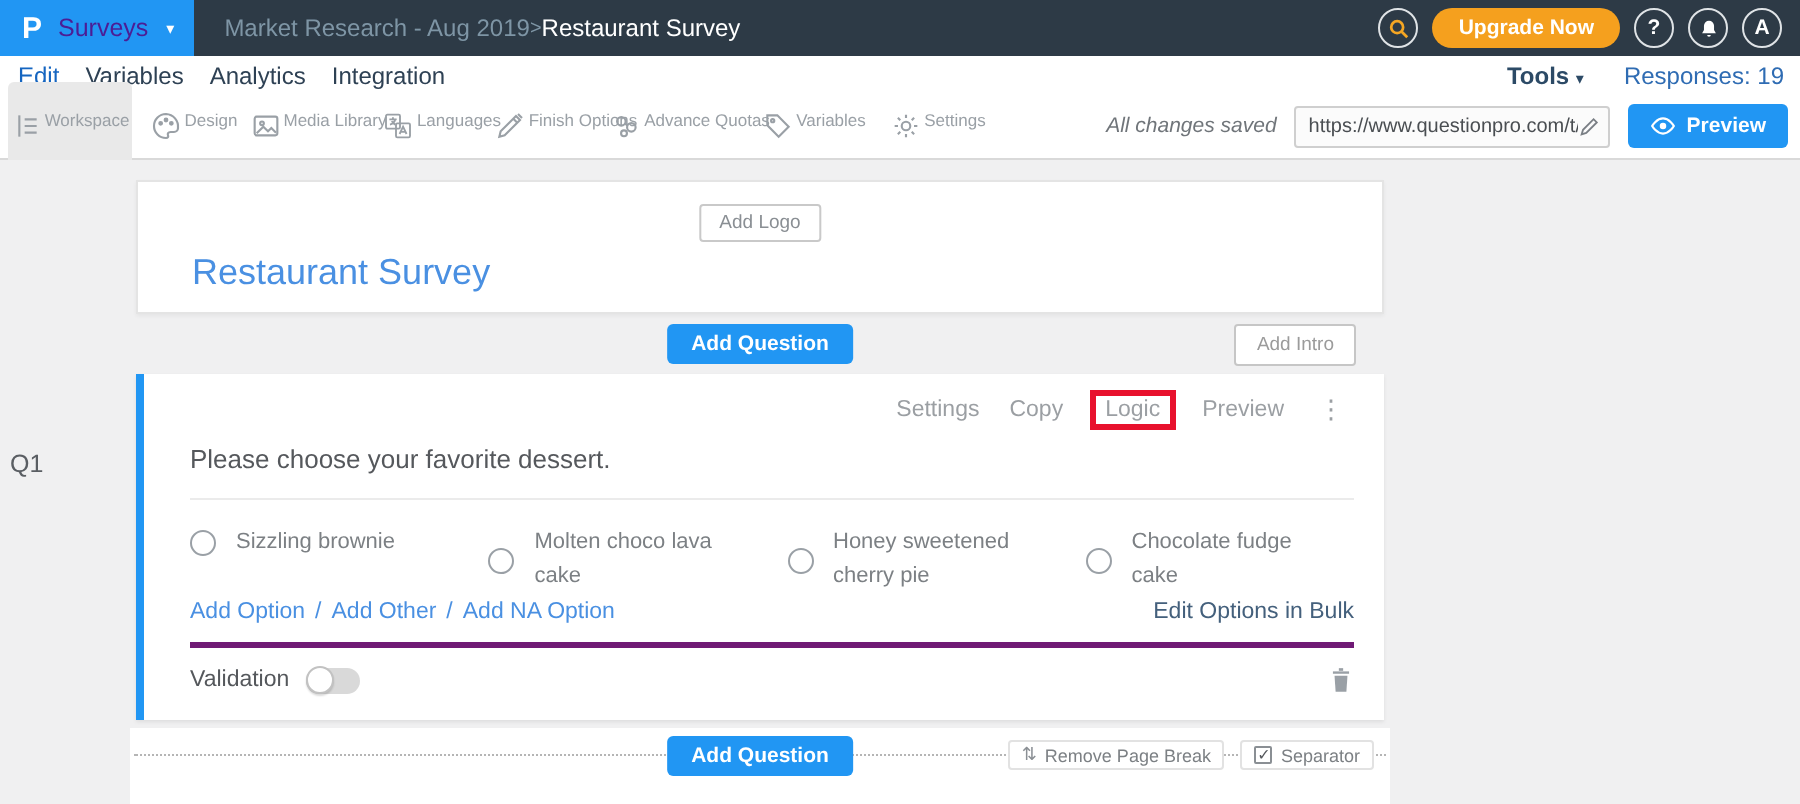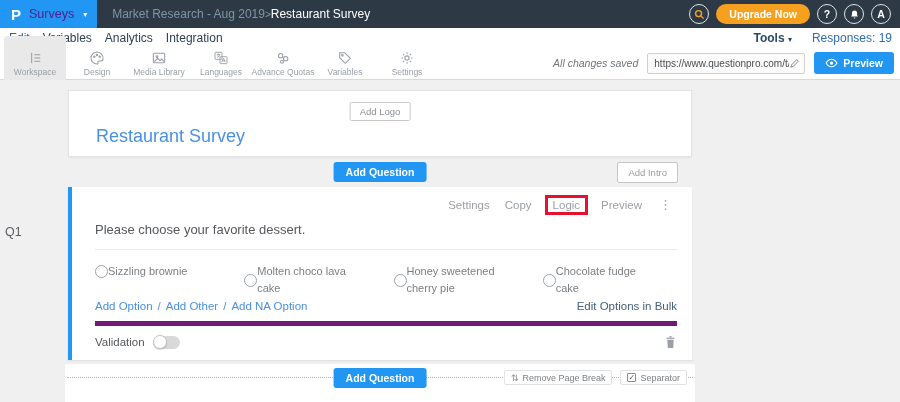--- a/index.html
+++ b/index.html
@@ -24,21 +24,21 @@
   .navrow { height:19px; background:#fff; display:flex; align-items:center; padding:0 8px 0 9px; font-size:12px; }
   .nav-item { color:#2e4154; margin-right:13px; cursor:pointer; }
   .nav-item.active { color:#1565c0; text-decoration:underline; text-underline-offset:3px; }
   .nav-right { margin-left:auto; display:flex; align-items:center; gap:20px; }
   .tools-menu { color:#2c4a66; font-weight:bold; cursor:pointer; font-size:12px; }
   .caret-d { font-size:8px; color:#2c4a66; }
   .responses-link { color:#2f6cb3; cursor:pointer; font-size:12px; }
 
   
   .toolbar { height:33px; background:#fff; display:flex; align-items:center; padding:0 6px 0 4px; border-bottom:1px solid #d9d9d9; }
-  .tb-item { width:62px; display:flex; flex-direction:column; align-items:center; justify-content:center; gap:1px; cursor:pointer; padding:14px 0; border-radius:3px; }
+  .tb-item { width:62px; display:flex; flex-direction:row; justify-content:center; gap:1px; cursor:pointer; padding:14px 0; border-radius:3px; }
   .tb-item.active { background:#e9e9e9; }
   .tb-label { font-size:8.5px; color:#9aa0a6; white-space:nowrap; }
   .tb-icon svg { display:block; }
   .tb-right { margin-left:auto; display:flex; align-items:center; gap:9px; }
   .saved-status { font-style:italic; font-size:10.5px; color:#70757a; }
   .url-box { display:flex; align-items:center; width:158px; height:21px; border:1px solid #cfcfcf; background:#fbfbfb; border-radius:2px; padding:0 4px 0 6px; }
   .url-input { flex:1; min-width:0; border:none; background:transparent; font-size:10px; color:#4a4e52; font-family:inherit; outline:none; }
   .pencil-btn { flex:none; cursor:pointer; display:flex; }
   .preview-btn { display:flex; align-items:center; gap:5px; background:#2196f3; border:none; border-radius:3px; color:#fff; font-size:10.5px; font-weight:bold; padding:5px 11px; cursor:pointer; font-family:inherit; }
 
@@ -55,31 +55,31 @@
   .add-q-top { position:absolute; left:50%; transform:translateX(-50%); top:5px; }
   .add-intro-btn { position:absolute; right:14px; top:5px; background:#fff; border:1px solid #c6c6c6; border-radius:2px; padding:4px 10px; font-size:9.5px; color:#9b9b9b; cursor:pointer; font-family:inherit; }
 
   .question-card { position:absolute; left:68px; top:107px; width:624px; height:173px; background:#fff; border-left:4px solid #2196f3; box-shadow:0 1px 2px rgba(0,0,0,.08); }
   .q-controls { display:flex; justify-content:flex-end; align-items:center; gap:15px; padding:11px 20px 0 0; font-size:11.5px; color:#9b9fa3; }
   .q-menu-item { cursor:pointer; }
   .q-menu-item.highlighted { border:3px solid #e8112d; padding:1px 5px; margin:-4px -2px; }
   .ellipsis-icon { font-size:13px; color:#9b9fa3; cursor:pointer; margin-left:2px; line-height:1; }
   .q-text { margin:11px 15px 0 23px; padding-bottom:12px; border-bottom:1px solid #ebebeb; font-size:13px; color:#55585c; cursor:text; }
   .q-options { display:flex; margin:13px 0 0 23px; }
-  .opt { width:150px; display:flex; align-items:center; min-height:34px; }
+  .opt { width:150px; display:flex; align-items:center; gap:10px; min-height:34px; }
   .opt.single { align-items:flex-start; }
   .opt.single .radio { margin-top:2px; }
   .radio { width:13px; height:13px; border:1.5px solid #9aa0a6; border-radius:50%; background:#fff; flex:none; cursor:pointer; }
   .opt-label { font-size:11px; color:#7c8084; line-height:1.55; max-width:102px; cursor:text; }
   .q-links { display:flex; justify-content:space-between; align-items:center; margin:3px 15px 0 23px; font-size:11.5px; }
   .links-left { color:#4a90e2; display:flex; gap:5px; }
   .links-left span { cursor:pointer; }
   .slash { cursor:default !important; }
   .bulk-link { color:#44607c; cursor:pointer; }
-  .q-validation { display:flex; align-items:center; margin:9px 15px 0 23px; padding-top:9px; border-top:5px solid #701a75; font-size:11.5px; color:#55585c; }
+  .q-validation { display:flex; align-items:center; margin:9px 15px 0 23px; padding-top:9px; border-top:3px solid #701a75; font-size:11.5px; color:#55585c; }
   .toggle { width:27px; height:13px; background:#d9d9d9; border-radius:7px; margin-left:8px; position:relative; cursor:pointer; }
   .toggle .knob { position:absolute; left:0; top:-0.5px; width:14px; height:14px; background:#fff; border:1px solid #c2c2c2; border-radius:50%; box-shadow:0 1px 1px rgba(0,0,0,.15); }
   .trash-btn { margin-left:auto; cursor:pointer; display:flex; }
 
   .footer-sec { position:absolute; left:65px; top:284px; width:630px; height:38px; background:#fff; }
   .dotline { position:absolute; left:2px; right:2px; top:13px; border-top:1px dotted #b5b5b5; }
   .add-q-bottom { position:absolute; left:50%; transform:translateX(-50%); top:4px; z-index:2; }
   .footer-chips { position:absolute; right:8px; top:6px; display:flex; gap:8px; z-index:2; }
   .chip { background:#fff; border:1px solid #e2e2e2; border-radius:2px; padding:1px 6px; font-size:9px; color:#7c8084; display:flex; align-items:center; gap:4px; height:15px; cursor:pointer; white-space:nowrap; }
   .chip .pb-icon { font-size:9px; color:#8a8f94; }
@@ -178,20 +178,30 @@
           <rect x="10.5" y="10" width="10.5" height="10.5" rx="1"></rect>
           <path d="M5.5 7h5.5M8.2 5.5v1.5M6 11c1.5-.5 3.5-2 4-4M10 11C9 10.4 7.8 9.4 7.3 8.4"></path>
           <path d="M13.2 18l2.6-5.5 2.6 5.5M14.2 16.4h3.2"></path>
         </svg>
     </span>
     <span class="tb-label">Languages</span>
   </div>
   <div class="tb-item">
     <span class="tb-icon">
       <svg width="16" height="16" viewBox="0 0 24 24" fill="none" stroke="#9aa0a6" stroke-width="1.6">
+          <path d="M4 20l1-4L16.5 4.5l3 3L8 19l-4 1z"></path>
+          <path d="M14.5 6.5l3 3"></path>
+          <path d="M18 3l3 3"></path>
+        </svg>
+    </span>
+    <span class="tb-label">Finish Options</span>
+  </div>
+  <div class="tb-item">
+    <span class="tb-icon">
+      <svg width="16" height="16" viewBox="0 0 24 24" fill="none" stroke="#9aa0a6" stroke-width="1.6">
           <circle cx="8.5" cy="8.5" r="3.2"></circle>
           <circle cx="16" cy="13" r="3.2"></circle>
           <circle cx="10.5" cy="17.5" r="2.2"></circle>
           <path d="M11.2 10.2l2 1.4"></path>
         </svg>
     </span>
     <span class="tb-label">Advance Quotas</span>
   </div>
   <div class="tb-item">
     <span class="tb-icon">

